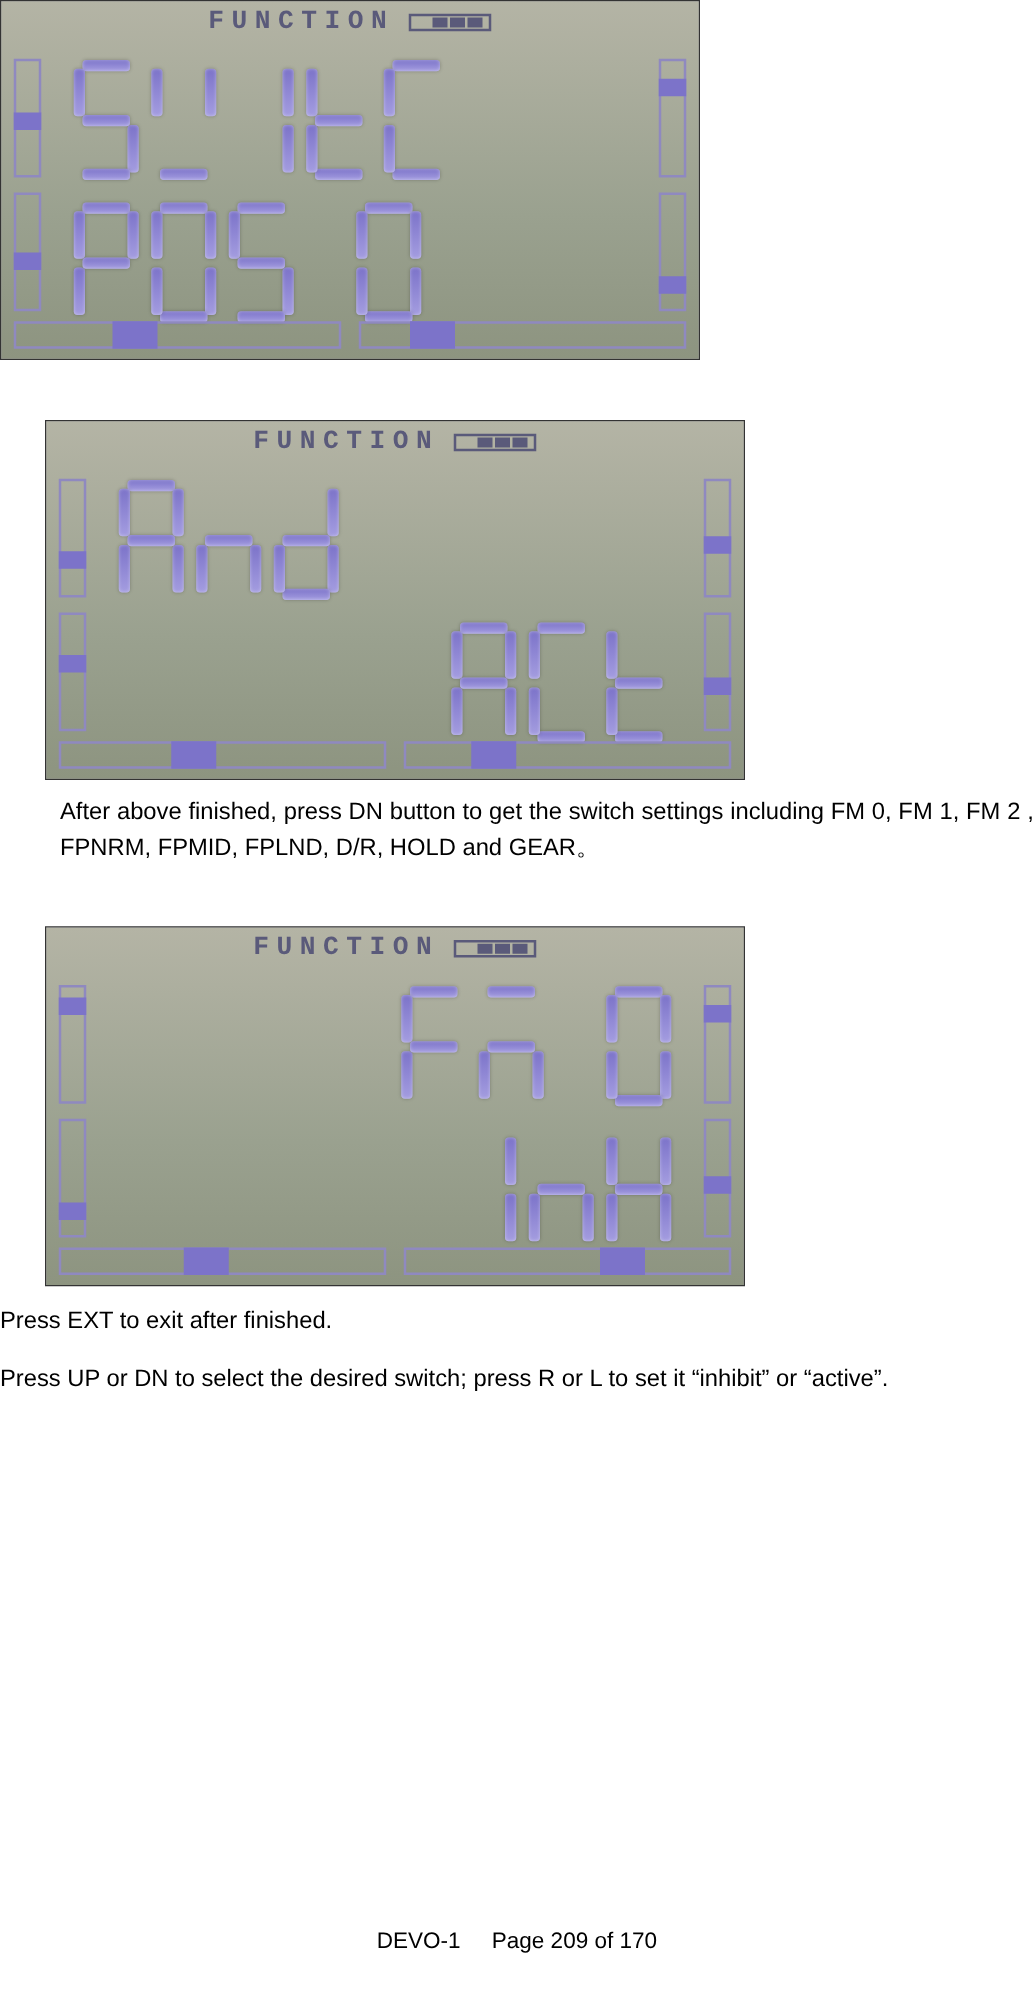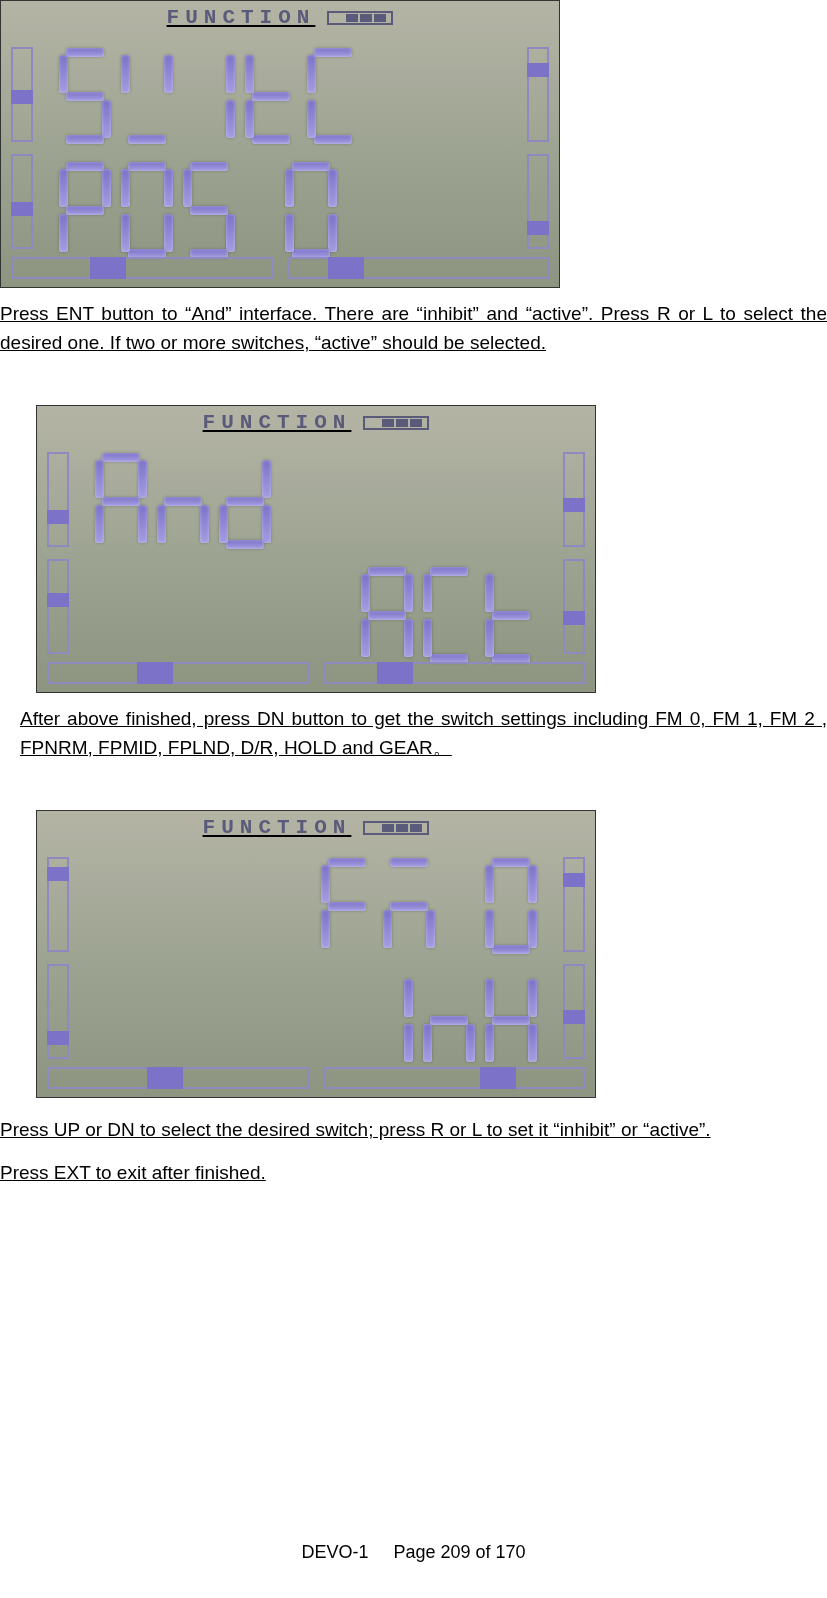--- a/index.html
+++ b/index.html
@@ -9,21 +9,20 @@
     background: #fff;
     font-family: Arial, Helvetica, sans-serif;
     font-size: 19px;
     color: #000;
     line-height: 1.5;
     padding: 0;
   }
   .page {
     width: 827px;
     padding: 0 0 60px 0;
-    text-decoration: underline;
   }
   .lcd {
     width: 560px;
     height: 288px;
     margin-left: 0;
     position: relative;
     background: linear-gradient(180deg, #b4b4a5 0%, #9aa18f 60%, #8d9480 100%);
     border: 1px solid #333;
     display: flex;
     flex-direction: column;
@@ -141,21 +140,21 @@
     width: 36px;
     background: #7c73c9;
   }
 
   .para {
     margin: 12px 0 0 0;
     padding: 0 0;
     text-align: justify;
   }
   .para.indent {
-    margin-left: 20px;
+    margin-left: 48px;
     margin-right: 0;
   }
   .spacer { height: 48px; }
 
   .footer {
     position: absolute;
     bottom: 32px;
     left: 0;
     width: 827px;
     text-align: center;
@@ -261,21 +260,20 @@
     <div class="bottom-tracks">
       <div class="btrack">
           <div class="bthumb" style="left:30%"></div>
         </div>
       <div class="btrack">
           <div class="bthumb" style="left:15%"></div>
         </div>
     </div>
   </div>
 
-  <p class="para">Press ENT button to “And” interface. There are “inhibit” and “active”. Press R or L to select the desired one. If two or more switches, “active” should be selected.</p>
 
   <div class="spacer"></div>
 
   <div class="lcd indent">
     <div class="topbar">
       <span>FUNCTION</span>
       <span class="battery">
         <span class="cell empty"></span>
           <span class="cell"></span>
           <span class="cell"></span>
@@ -430,22 +428,22 @@
     <div class="bottom-tracks">
       <div class="btrack">
           <div class="bthumb" style="left:38%"></div>
         </div>
       <div class="btrack">
           <div class="bthumb" style="left:60%"></div>
         </div>
     </div>
   </div>
 
+  <p class="para" style="margin-top:14px">Press EXT to exit after finished.</p>
   <p class="para" style="margin-top:18px">Press UP or DN to select the desired switch; press R or L to set it “inhibit” or “active”.</p>
-  <p class="para" style="margin-top:14px">Press EXT to exit after finished.</p>
 
 </div>
 
 <div class="footer">
   <span>DEVO-1</span>
   &nbsp;&nbsp;&nbsp;
   <span>Page 209 of 170</span>
 </div>
 
 </body></html>

